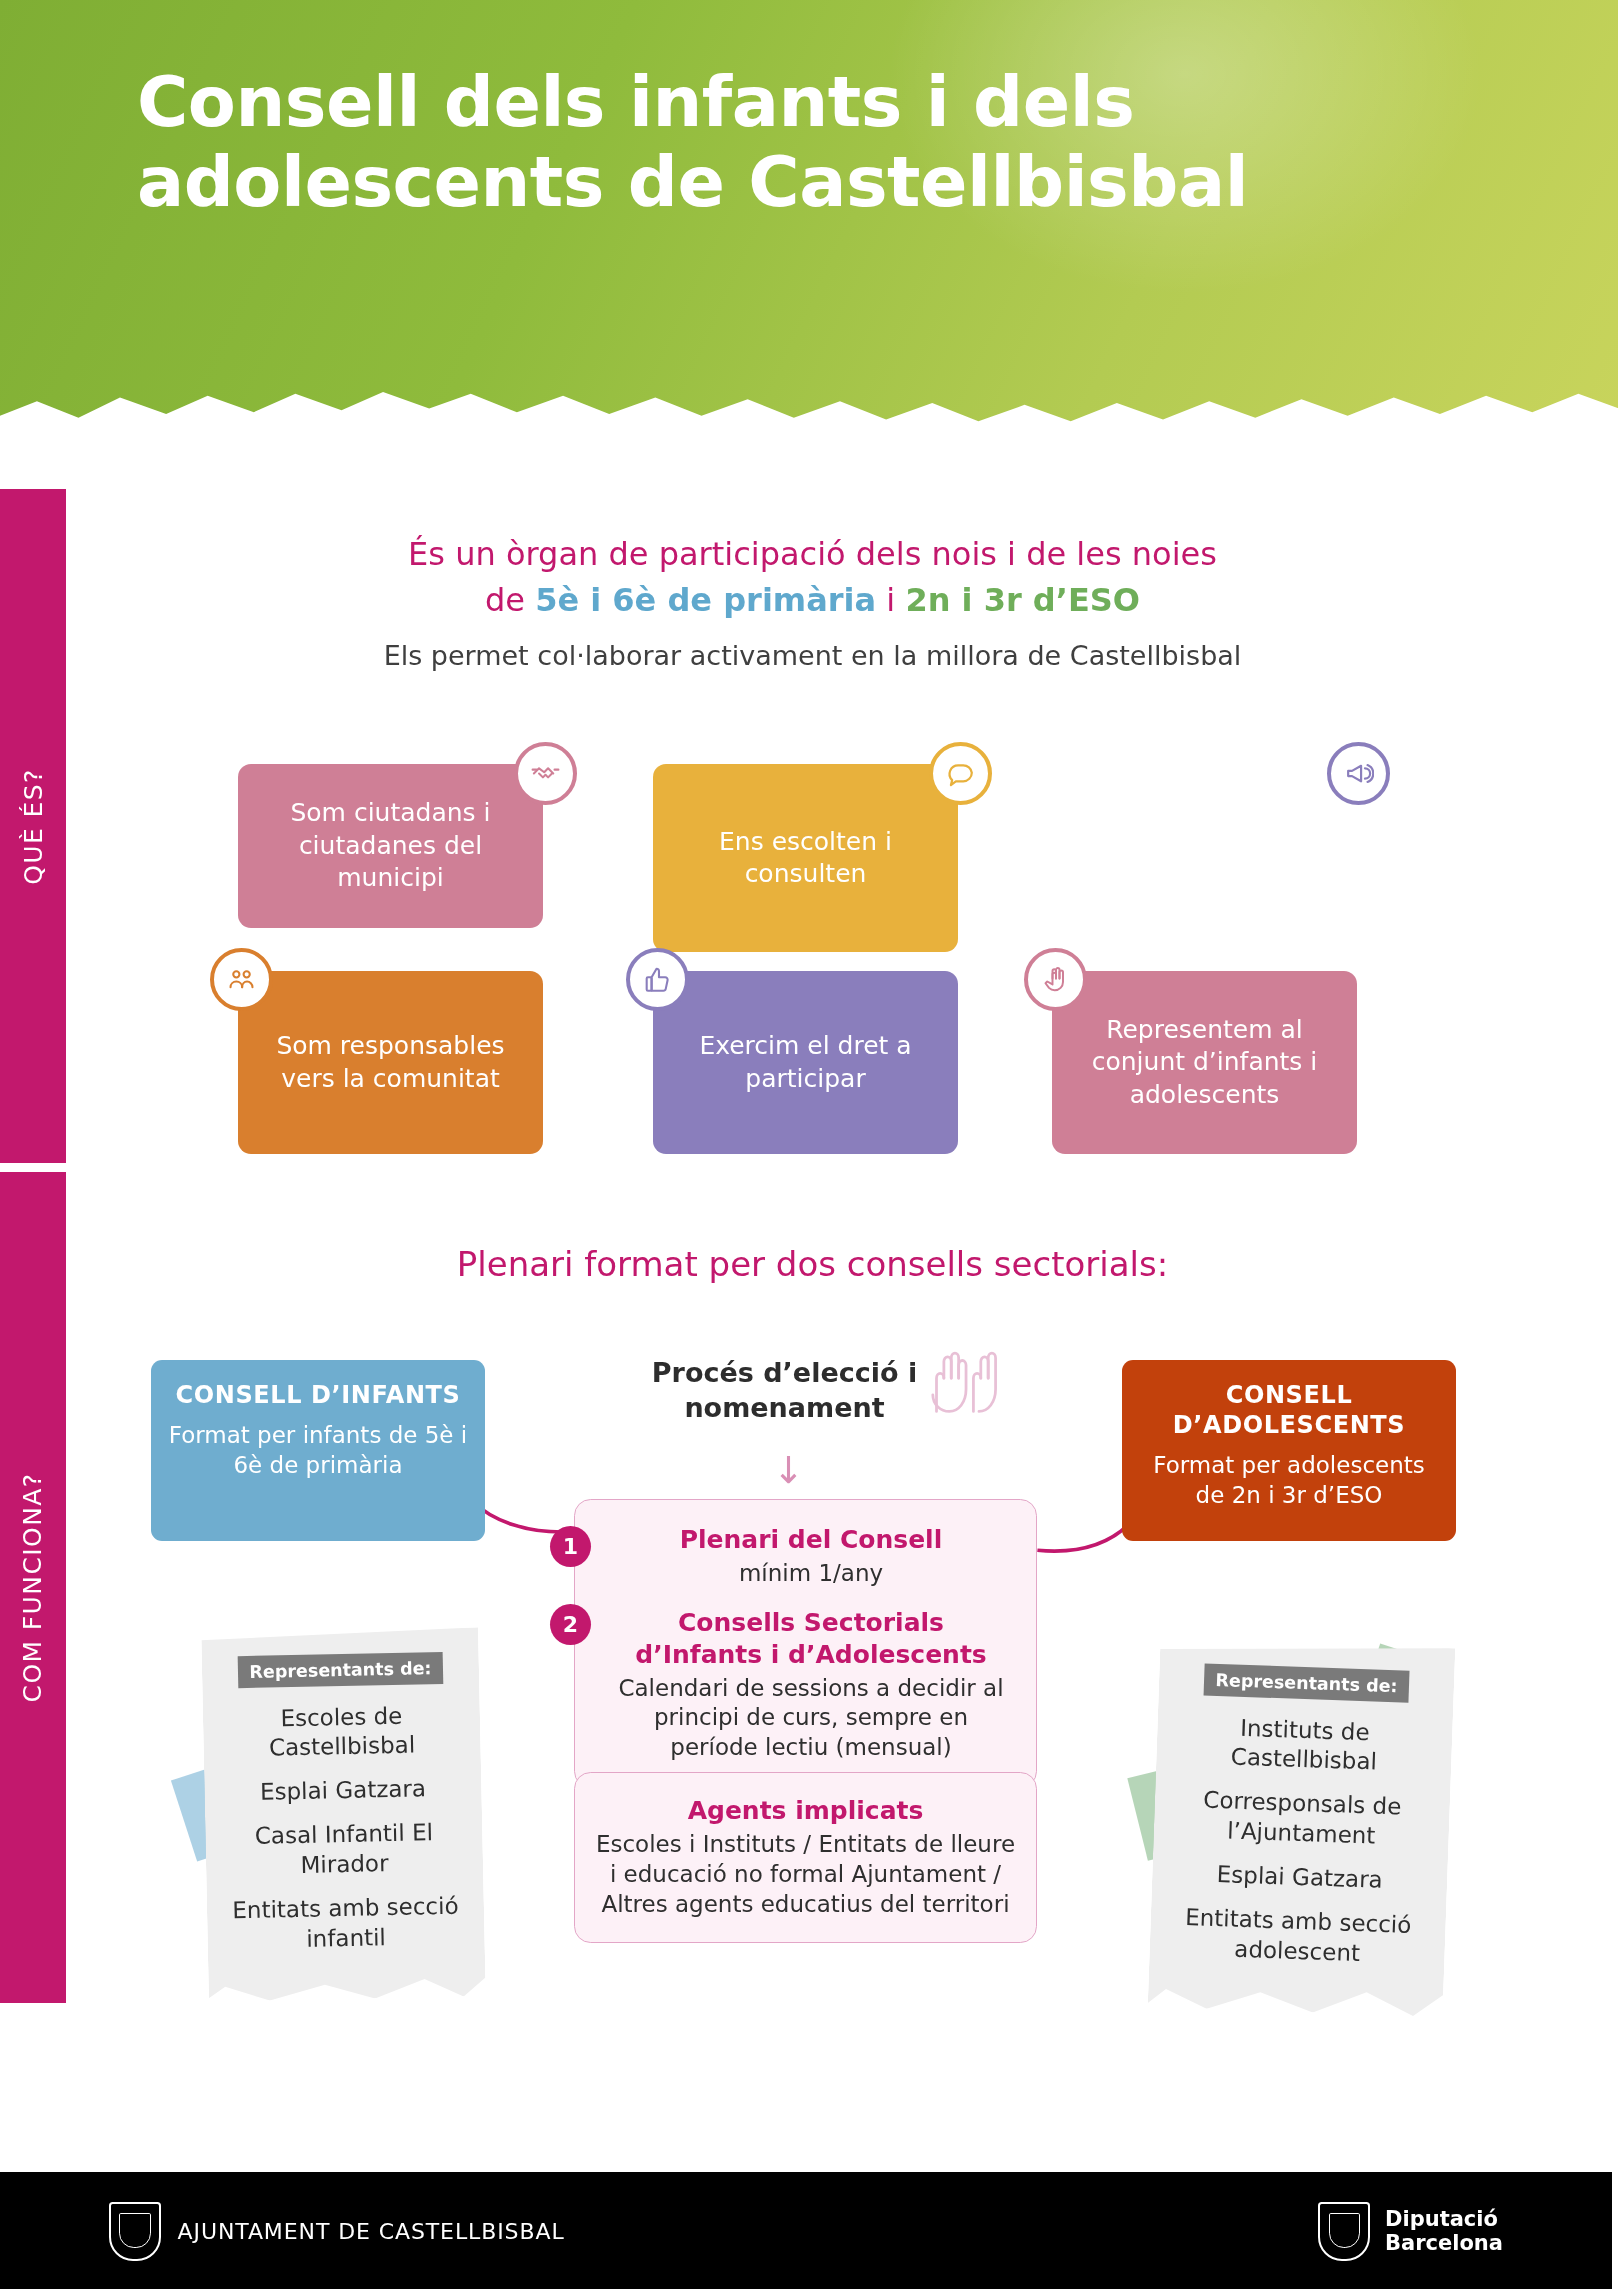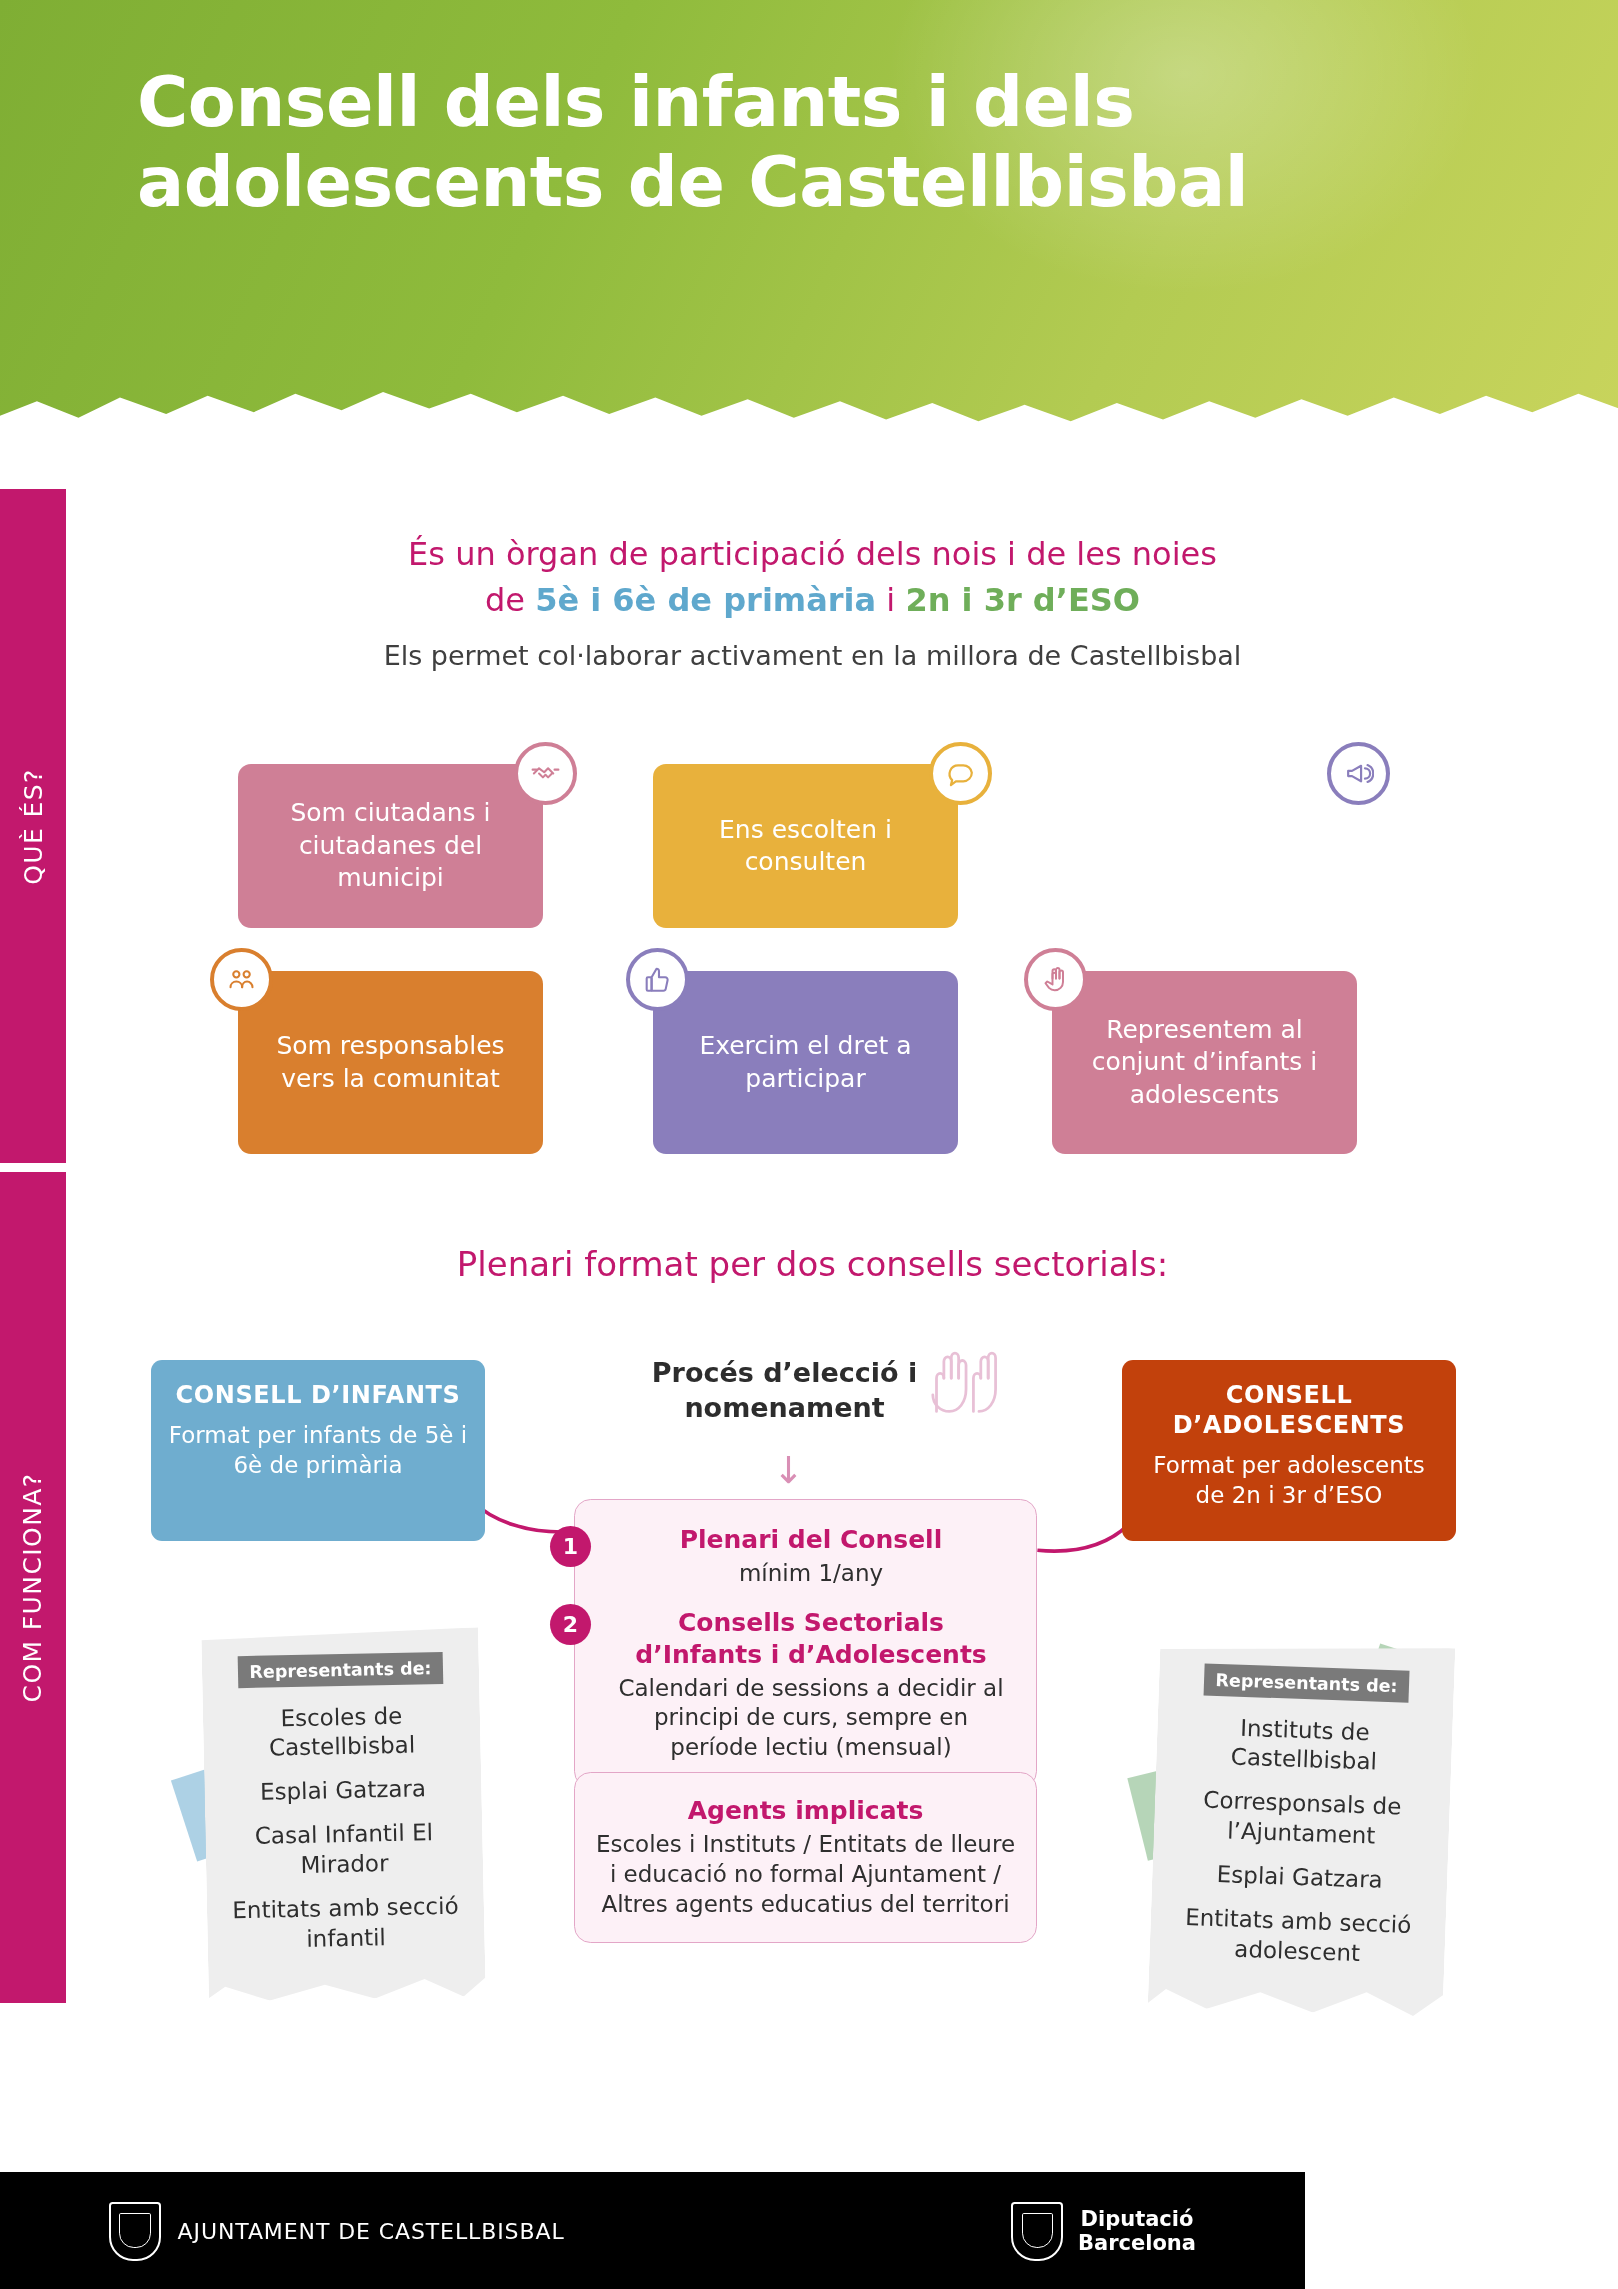--- a/index.html
+++ b/index.html
@@ -88,21 +88,21 @@
   .card-icon {
     position:absolute;
     width: 63px; height: 63px; border-radius: 50%;
     background:#ffffff;
     display:flex; align-items:center; justify-content:center;
   }
   .card-icon svg { display:block; }
 
   #card1 { left:238px; top: 26px; width: 305px; height: 164px; background:#cf7f96; }
   #card1-icon { left: 514px; top: 3.7px; border:4.6px solid #cf7f96; }
-  #card2 { left:653px; top: 26px; width: 305px; height: 164px; background:#e8b13c; }
+  #card2 { left:653px; top: 26px; width: 305px; height: 188px; background:#e8b13c; }
   #card2-icon { left: 929px; top: 3.7px; border:4.6px solid #e8b13c; }
   #card3 { left:1052px; top: 26px; width: 305px; height: 164px; background:#8a7ebc; }
   #card3-icon { left: 1327px; top: 3.7px; border:4.6px solid #8a7ebc; }
 
   #card4 { left:238px; top: 233px; width: 305px; height: 183px; background:#d97f2e; }
   #card4-icon { left: 210px; top: 210px; border:4.6px solid #d97f2e; }
   #card5 { left:653px; top: 233px; width: 305px; height: 183px; background:#8a7ebc; }
   #card5-icon { left: 626px; top: 210px; border:4.6px solid #8a7ebc; }
   #card6 { left:1052px; top: 233px; width: 305px; height: 183px; background:#cf7f96;text-align:center; }
   #card6-icon { left: 1024px; top: 210px; border:4.6px solid #cf7f96; }
@@ -183,22 +183,22 @@
   }
   .note-line { margin-bottom: 14.8px; }
   .tape {
     position:absolute; width: 42px; height: 85px; opacity: 0.85;
   }
   .tape.blue { background:#9fc9e0; }
   .tape.green { background:#a9ceab; }
 
   
   .footer {
-    position:absolute; left:0; bottom:0; width:1305px; height:118px; background:#000000;
-    display:flex; align-items:center;text-align:center;
+    position:absolute; left:0; bottom:0; width:1612px; height:118px; background:#000000;
+    display:flex; align-items:center;
   }
   .footer-left { position:absolute; left:109px; display:flex; align-items:center; gap:16.6px; }
   .footer-right { position:absolute; right: 109px; display:flex; align-items:center; gap:14.8px; }
   .footer-text { color:#ffffff; font-size:22px; letter-spacing:0.9px; }
   .footer-text-2 { color:#ffffff; font-size:21px; line-height:1.15; font-weight:bold; }
 
   .shield {
     width: 52px; height: 59px; border: 2.8px solid #fff;
     border-radius: 3.7px 3.7px 24px 24px;
     position:relative;

